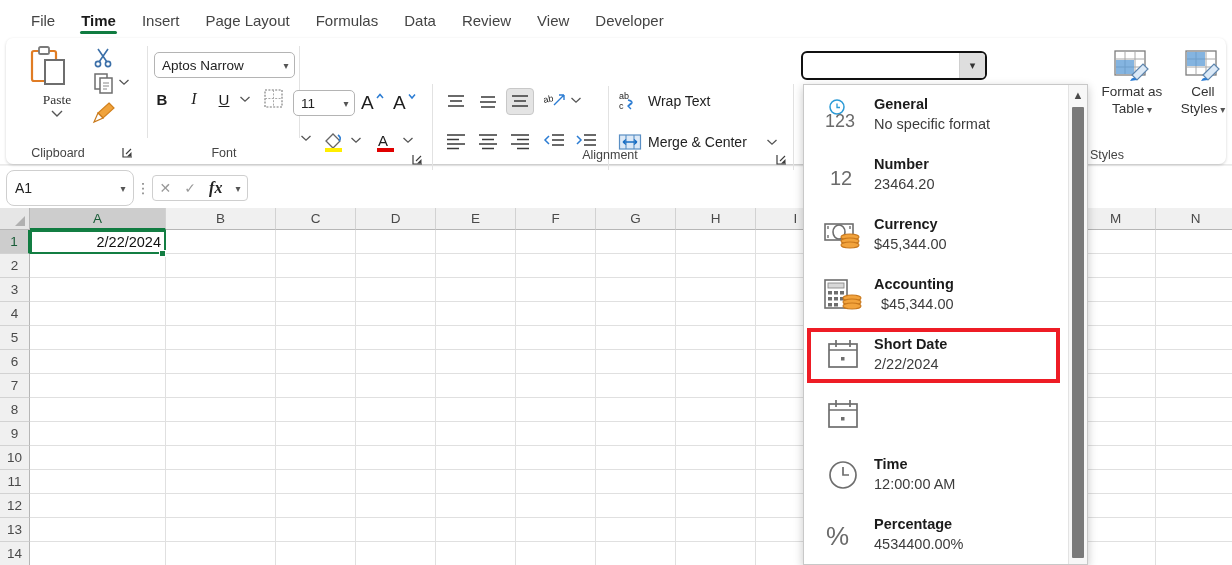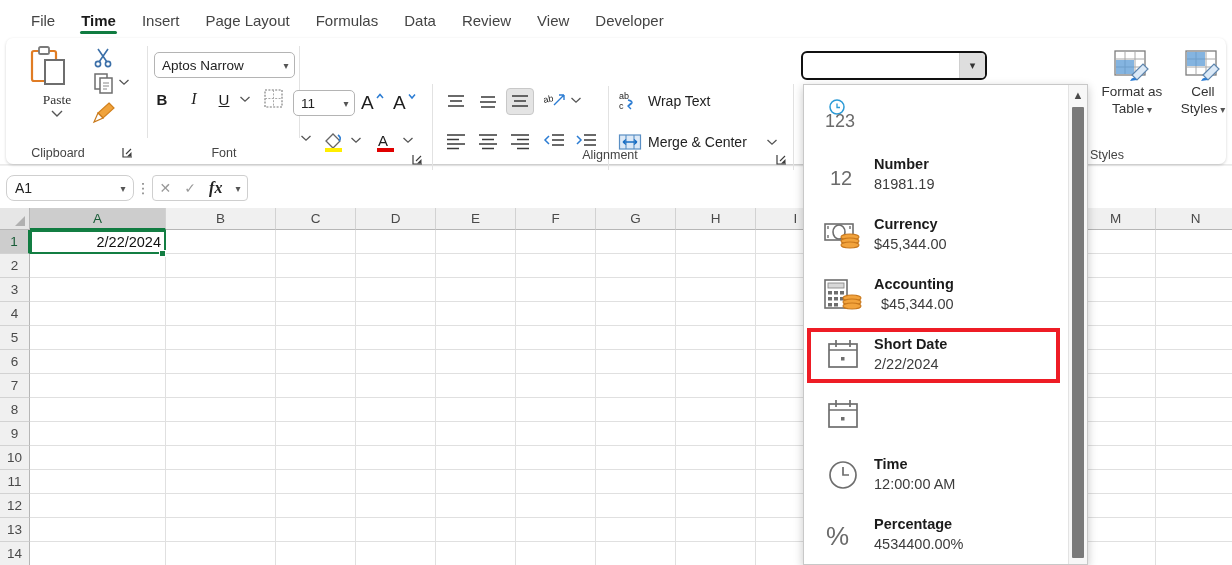--- a/index.html
+++ b/index.html
@@ -90,21 +90,21 @@
     border-top-right-radius:4px; border-bottom-right-radius:4px;
   }
   .bigbtn{ position:absolute; text-align:center; cursor:pointer; font-size:13.5px; color:#333; line-height:1.25;}
 
   
   .fbar{
     position:absolute; left:0; right:0; top:170px; height:36px;
     background:#fff; display:flex; align-items:center; padding-left:6px;
   }
   .namebox{
-    width:128px; height:26px; border:1px solid #cfcfcf; border-radius:8px;
+    width:128px; height:36px; border:1px solid #cfcfcf; border-radius:8px;
     display:flex; align-items:center; font-size:14px; color:#222;
     background:#fff; cursor:pointer;
   }
   .namebox .nv{ padding-left:8px; flex:1; }
   .namebox .nc{ width:20px; text-align:center; color:#555; font-size:10px;}
   .dots{ width:18px; text-align:center; color:#777; font-size:14px; cursor:pointer;}
   .fxgroup{
     width:96px; height:26px; border:1px solid #cfcfcf; border-radius:4px;
     display:flex; align-items:center; justify-content:space-around;
     background:#fff; font-size:14px; color:#999;
@@ -757,30 +757,34 @@
 <div class="ddpanel">
   <div class="ddlist" id="ddlist">
       <div class="dditem">
         <div class="ddicon">
           <svg width="40" height="34" viewBox="0 0 40 34">
             <circle cx="13" cy="9" r="7" fill="none" stroke="#2b9ad6" stroke-width="1.5"></circle>
             <path d="M13 5.5 v4 h3" stroke="#2b9ad6" stroke-width="1.3" fill="none"></path>
             <text x="1" y="29" font-family="Liberation Sans, sans-serif" font-size="18" fill="#6b6b6b">123</text>
           </svg>
         </div>
+        <div class="ddtext">
+          <div class="ddname">General</div>
+          <div class="ddsub">No specific format</div>
+        </div>
       </div>
       <div class="dditem">
         <div class="ddicon">
           <svg width="40" height="34" viewBox="0 0 40 34">
             <text x="6" y="27" font-family="Liberation Sans, sans-serif" font-size="20" fill="#6b6b6b">12</text>
           </svg>
         </div>
         <div class="ddtext">
           <div class="ddname">Number</div>
-          <div class="ddsub">81981.19</div>
+          <div class="ddsub">23464.20</div>
         </div>
       </div>
       <div class="dditem">
         <div class="ddicon">
           <svg width="42" height="34" viewBox="0 0 42 34">
             <rect x="2" y="6" width="28" height="16" fill="#fff" stroke="#6e6e6e" stroke-width="1.6"></rect>
             <ellipse cx="16" cy="14" rx="6" ry="7" fill="none" stroke="#6e6e6e" stroke-width="1.6"></ellipse>
             <path d="M5 8 v3 M5 20 v-3 M27 8 v3 M27 20 v-3" stroke="#6e6e6e" stroke-width="1.4"></path>
             <ellipse cx="27" cy="19" rx="9" ry="3" fill="#f2a33c" stroke="#c9781c" stroke-width="1.1"></ellipse>
             <ellipse cx="27" cy="23" rx="9" ry="3" fill="#f2a33c" stroke="#c9781c" stroke-width="1.1"></ellipse>

